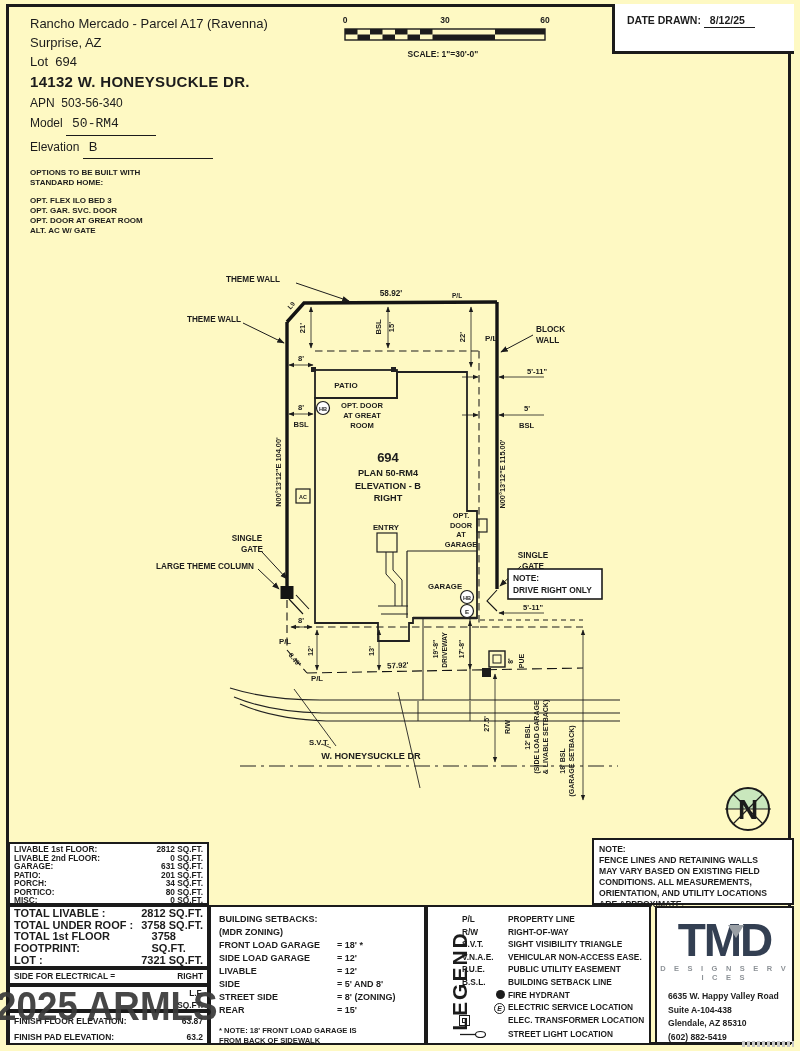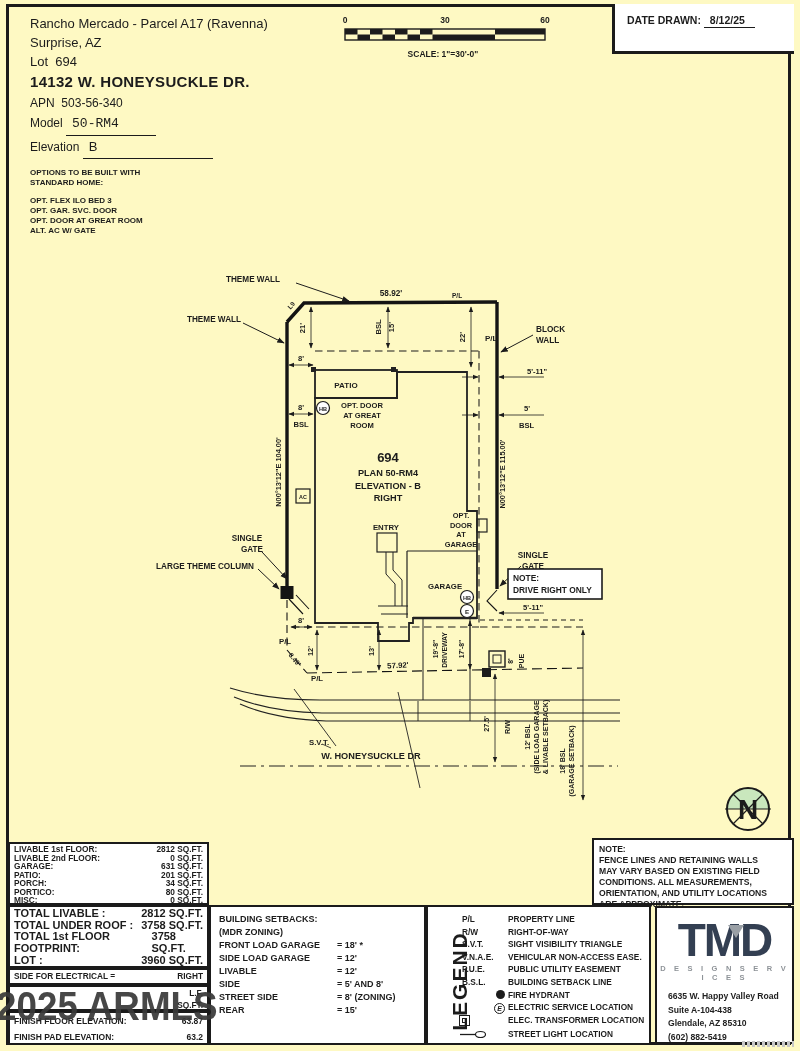--- a/index.html
+++ b/index.html
@@ -345,21 +345,21 @@
       <div class="r">
           <span>TOTAL UNDER ROOF :</span>
           <span>3758 SQ.FT.</span>
         </div>
       <div class="r">
           <span>TOTAL 1st FLOOR FOOTPRINT:</span>
           <span>3758 SQ.FT.</span>
         </div>
       <div class="r">
           <span>LOT :</span>
-          <span>3960 SQ.FT.</span>
+          <span>7321 SQ.FT.</span>
         </div>
       <div class="r">
           <span>LOT COVERAGE :</span>
           <span>51.3 %</span>
         </div>
     </div>
   </div>
   <div id="t-elec" class="box" style="left:8px;top:968px;width:201px;height:17px;">
     <div class="r">
         <span>SIDE FOR ELECTRICAL =</span>
@@ -411,20 +411,24 @@
         <span>= 5' AND 8'</span>
       </div>
     <div class="sbrow">
         <span class="sbl">STREET SIDE</span>
         <span>= 8' (ZONING)</span>
       </div>
     <div class="sbrow">
         <span class="sbl">REAR</span>
         <span>= 15'</span>
       </div>
+    <div class="sbfoot">
+      <div>* NOTE: 18' FRONT LOAD GARAGE IS</div>
+      <div>FROM BACK OF SIDEWALK</div>
+    </div>
   </div>
 
   <div id="legendbox" class="box" style="left:426px;top:905px;width:225px;height:140px;">
     <div id="legendtitle">
         <span>LEGEND</span>
       </div>
     <div id="legendrows">
       <div class="lr">
           <span class="labbr">P/L</span>
           <span>PROPERTY LINE</span>

